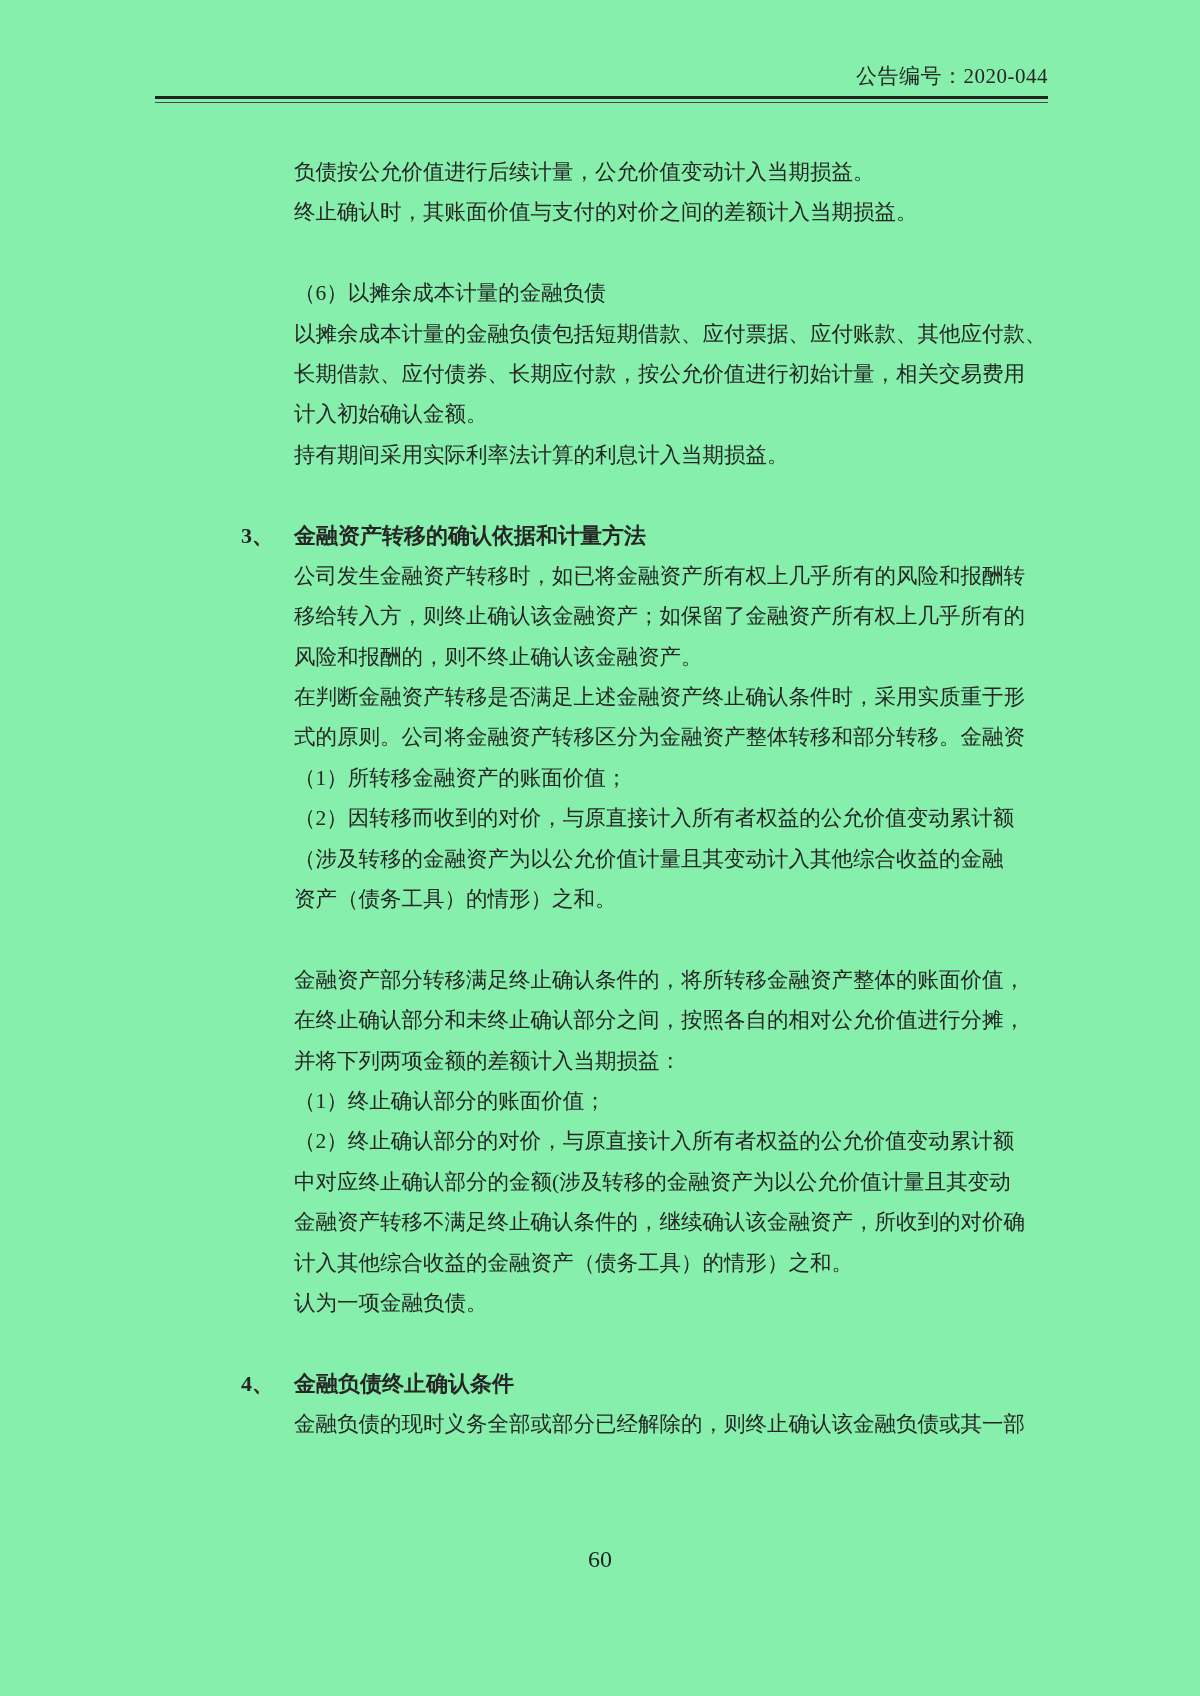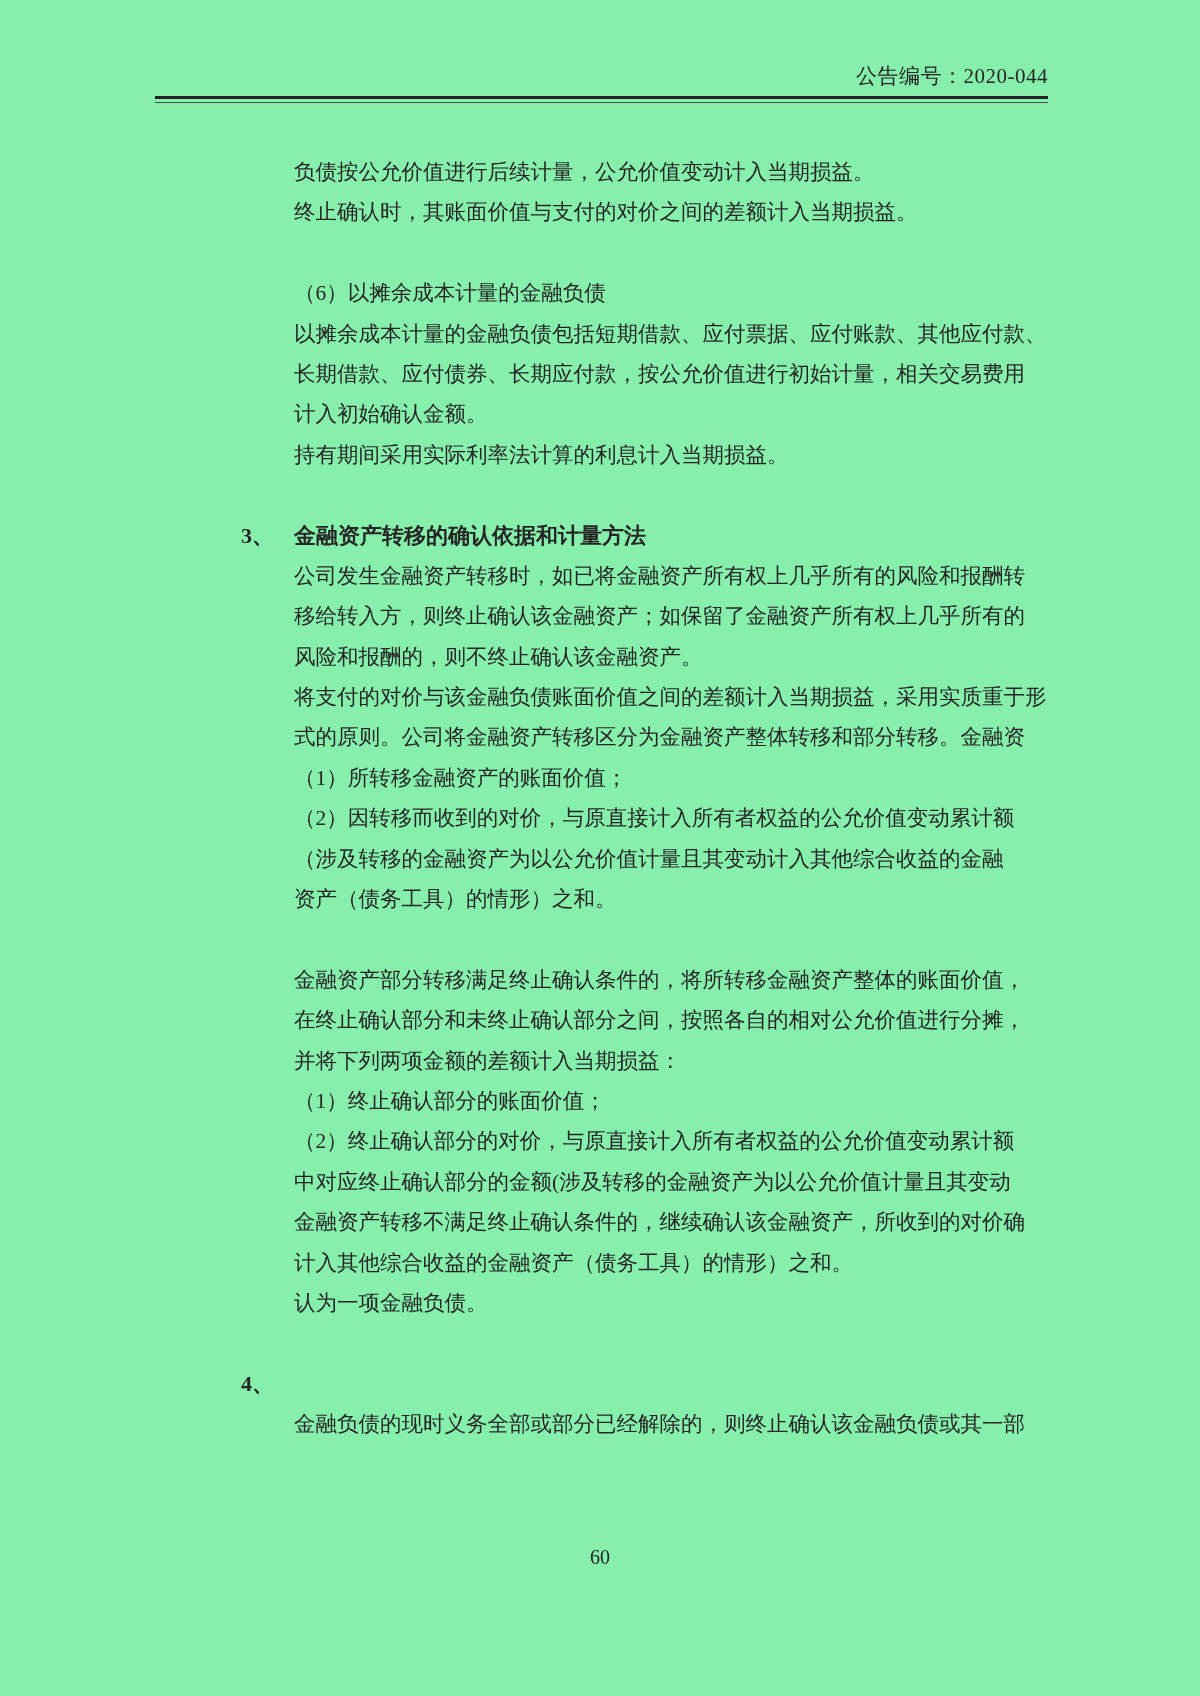--- a/index.html
+++ b/index.html
@@ -59,21 +59,21 @@
   .heading .num {
     width: 53px;
     flex: 0 0 53px;
   }
   .footer {
     position: absolute;
     top: 1546px;
     left: 0;
     width: 100%;
     text-align: center;
-    font-size: 20px;
+    font-size: 24px;
   }
 </style>
 </head>
 <body>
 
 <div class="page">
 
   <div class="notice">公告编号：2020-044</div>
   <div class="rule"></div>
 
@@ -93,21 +93,21 @@
     <div class="row blank"></div>
 
     <div class="row heading">
       <span class="num">3、</span>
       <span class="htext">金融资产转移的确认依据和计量方法</span>
     </div>
 
     <div class="row text">公司发生金融资产转移时，如已将金融资产所有权上几乎所有的风险和报酬转</div>
     <div class="row text">移给转入方，则终止确认该金融资产；如保留了金融资产所有权上几乎所有的</div>
     <div class="row text">风险和报酬的，则不终止确认该金融资产。</div>
-    <div class="row text">将支付的对价与该金融负债账面价值之间的差额计入当期损益，采用实质重于形</div>
+    <div class="row text">在判断金融资产转移是否满足上述金融资产终止确认条件时，采用实质重于形</div>
     <div class="row text">式的原则。公司将金融资产转移区分为金融资产整体转移和部分转移。金融资</div>
     <div class="row text">（1）所转移金融资产的账面价值；</div>
     <div class="row text">（2）因转移而收到的对价，与原直接计入所有者权益的公允价值变动累计额</div>
     <div class="row text">（涉及转移的金融资产为以公允价值计量且其变动计入其他综合收益的金融</div>
     <div class="row text">资产（债务工具）的情形）之和。</div>
 
     <div class="row blank"></div>
 
     <div class="row text">金融资产部分转移满足终止确认条件的，将所转移金融资产整体的账面价值，</div>
     <div class="row text">在终止确认部分和未终止确认部分之间，按照各自的相对公允价值进行分摊，</div>
@@ -116,20 +116,21 @@
     <div class="row text">（2）终止确认部分的对价，与原直接计入所有者权益的公允价值变动累计额</div>
     <div class="row text">中对应终止确认部分的金额(涉及转移的金融资产为以公允价值计量且其变动</div>
     <div class="row text">金融资产转移不满足终止确认条件的，继续确认该金融资产，所收到的对价确</div>
     <div class="row text">计入其他综合收益的金融资产（债务工具）的情形）之和。</div>
     <div class="row text">认为一项金融负债。</div>
 
     <div class="row blank"></div>
 
     <div class="row heading">
       <span class="num">4、</span>
+      <span class="htext">金融负债终止确认条件</span>
     </div>
 
     <div class="row text">金融负债的现时义务全部或部分已经解除的，则终止确认该金融负债或其一部</div>
 
   </div>
 
   <div class="footer">
     <span>60</span>
   </div>
 

